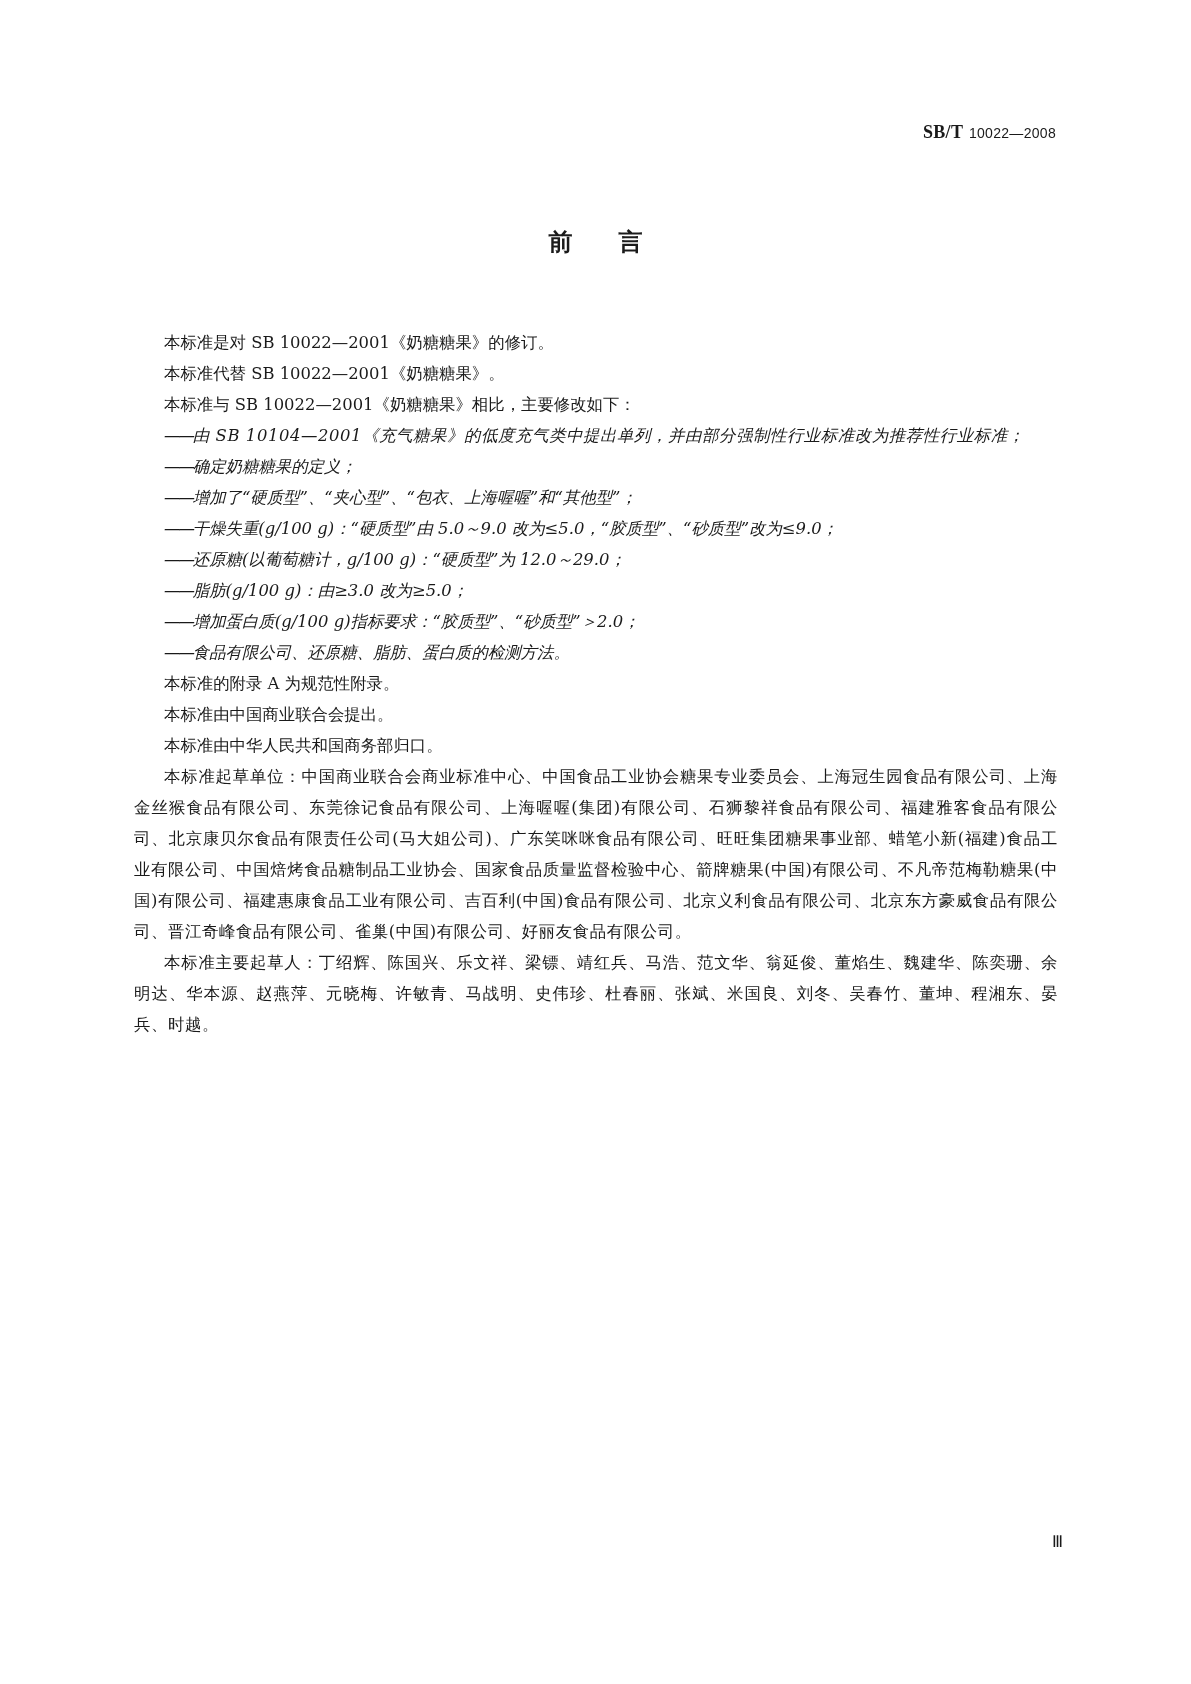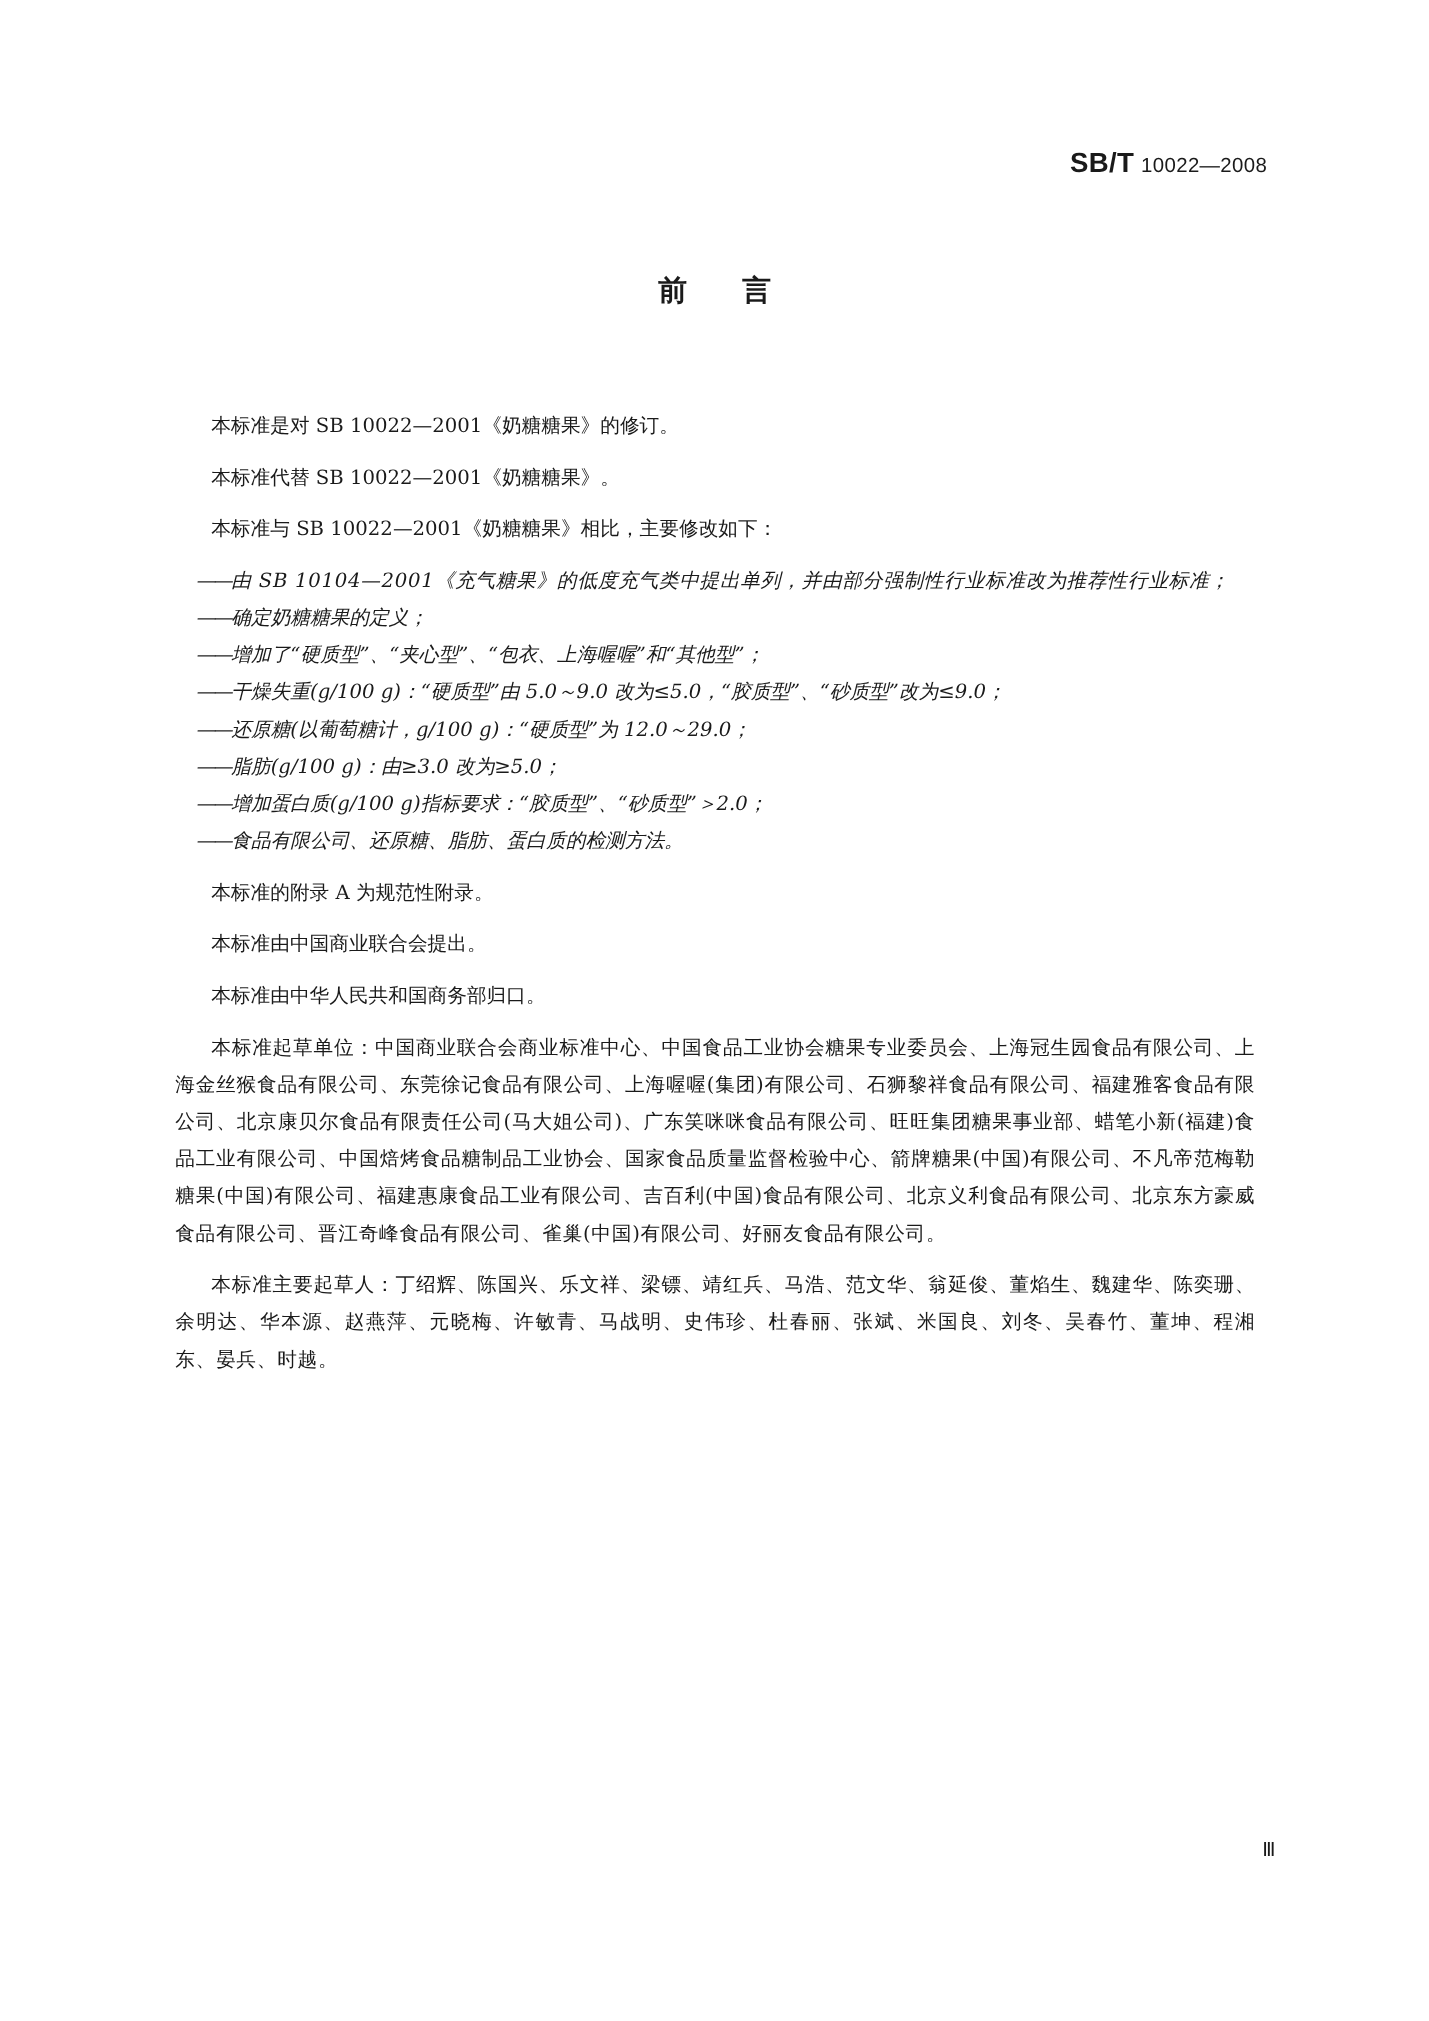--- a/index.html
+++ b/index.html
@@ -5,32 +5,32 @@
     html, body { margin: 0; padding: 0; background: #ffffff; }
     body {
       width: 1191px; height: 1684px; position: relative; overflow: hidden;
       font-family: "DejaVu Serif", "Liberation Serif", serif;
       color: #1a1a1a;
     }
     .std-code {
       position: absolute; top: 122px; right: 135px;
       font-size: 17px; letter-spacing: 0.3px;
     }
-    .std-code .prefix { font-family: Liberation Sans, sans-serif; font-weight: bold; font-size: 23px; }
-    .std-code .num { font-family: "Liberation Sans", sans-serif; font-size: 17px; }
+    .std-code .prefix { font-family: Liberation Serif, serif; font-weight: bold; font-size: 18px; }
+    .std-code .num { font-family: "Liberation Sans", sans-serif; font-size: 14px; }
     .title {
       position: absolute; top: 226px; left: 0; width: 1191px; text-align: center;
       font-family: Liberation Sans, sans-serif; font-weight: bold; font-size: 24px;
       letter-spacing: 46px; text-indent: 46px;
     }
     .body {
       position: absolute; top: 327px; left: 134px; width: 924px;
       font-size: 16.4px; line-height: 31px;
     }
-    .p-indent { text-indent: 30px; margin: 12px; }
+    .p-indent { text-indent: 30px; margin: 0; }
     .dash-item { margin: 0; padding-left: 63px; text-indent: -33px; font-style: italic; }
     .dash-item .dash { letter-spacing: -2px; }
     .justify { text-align: justify; text-justify: inter-character; letter-spacing: 0.6px; }
     .page-no {
       position: absolute; top: 1532px; right: 128px;
       font-family: "Liberation Serif", serif; font-size: 16px;
     }
   </style>
 </head>
 <body>

